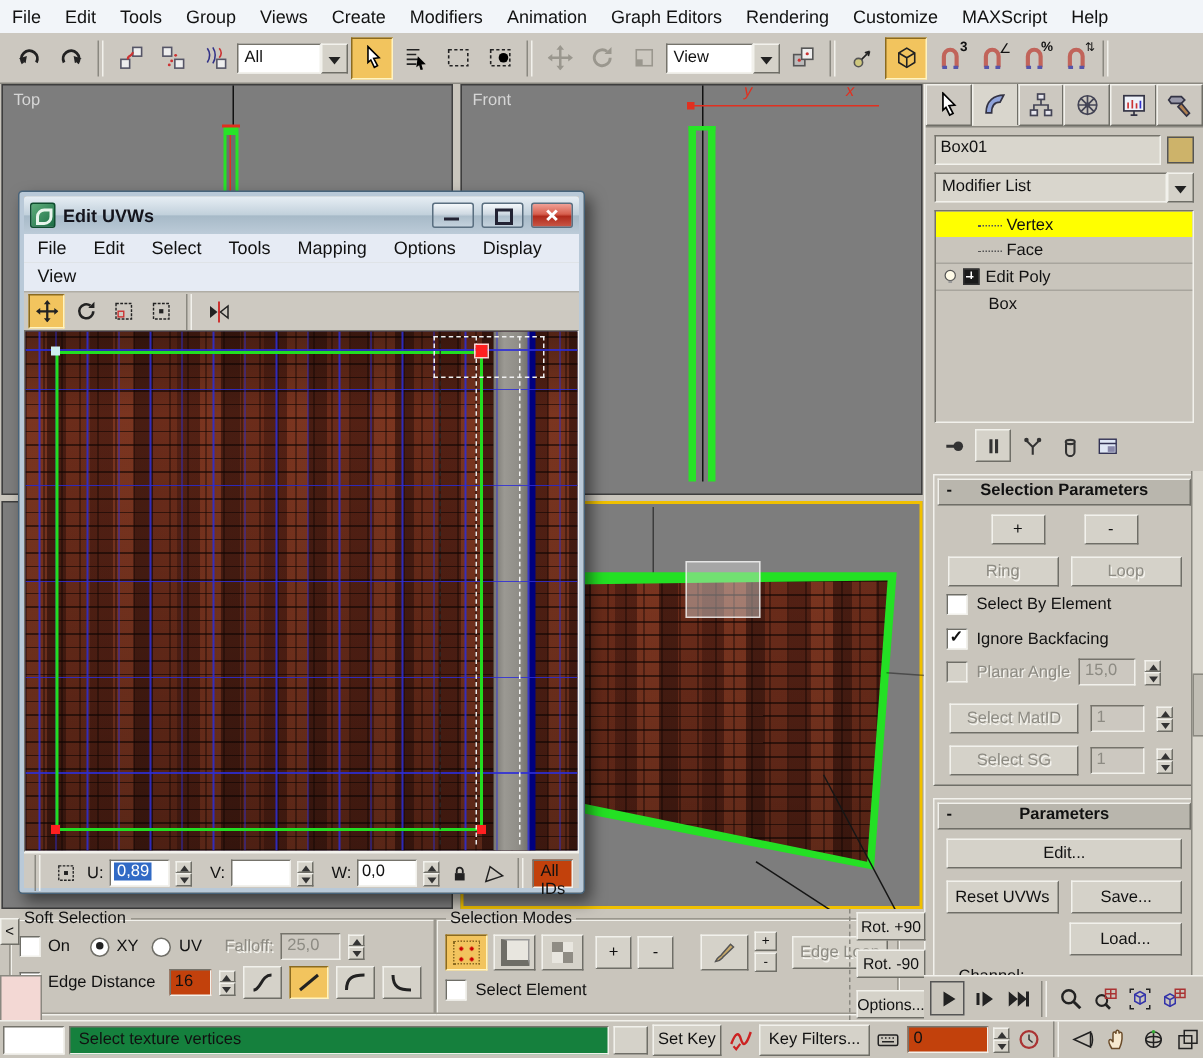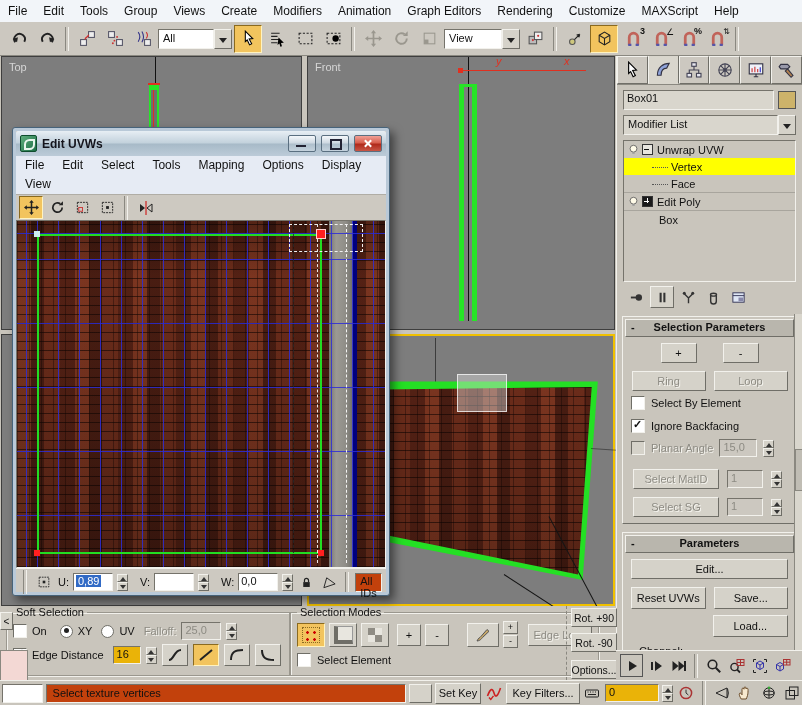--- a/index.html
+++ b/index.html
@@ -80,21 +80,21 @@
   .pbtn{display:inline-flex;align-items:center;justify-content:center;background:#d5d2c9;border:1px solid;border-color:#f2f1ec #6f6e67 #6f6e67 #f2f1ec;font-size:11px;height:18px;}
   .cb{width:12px;height:12px;background:#fff;border:1px solid;border-color:#6f6e67 #f2f1ec #f2f1ec #6f6e67;display:inline-block;position:relative;flex:0 0 12px;}
   .cb.checked::after{content:"✓";position:absolute;top:-2px;left:1px;font-size:11px;font-weight:bold;color:#111;}
   .cb.dis{background:#d5d2c9;}
   .rd{width:11px;height:11px;border-radius:50%;background:#fff;border:1px solid #6f6e67;display:inline-block;flex:0 0 11px;}
   .rd.on::after{content:"";display:block;width:5px;height:5px;border-radius:50%;background:#222;margin:2px auto;}
   .spin{display:inline-flex;flex-direction:column;width:11px;height:17px;}
   .spin i{flex:1;position:relative;background:#d5d2c9;border:1px solid;border-color:#f2f1ec #6f6e67 #6f6e67 #f2f1ec;}
   .spin i.up::after{content:"";position:absolute;left:1.5px;top:2px;border-left:3px solid transparent;border-right:3px solid transparent;border-bottom:4px solid #333;}
   .spin i.dn::after{content:"";position:absolute;left:1.5px;top:2px;border-left:3px solid transparent;border-right:3px solid transparent;border-top:4px solid #333;}
-  .numfield{height:15px;background:#eab308;border:1px solid;border-color:#75736b #f2f1ec #f2f1ec #75736b;padding:1px 3px 0 3px;font-size:11px;box-sizing:content-box;}
+  .numfield{height:15px;background:#c2410c;border:1px solid;border-color:#75736b #f2f1ec #f2f1ec #75736b;padding:1px 3px 0 3px;font-size:11px;box-sizing:content-box;}
   .numfield.dis{background:#ccc8c0;color:#8d8b83;}
   fieldset.grp{border:1px solid #9a978e;box-shadow:1px 1px 0 #f2f1ec, inset 1px 1px 0 #f2f1ec;margin:0;padding:2px 6px 4px 6px;position:relative;}
   fieldset.grp legend{font-size:11px;padding:0 3px;}
   
   #cmd-scroll{position:absolute;right:0px;top:258px;width:7px;height:336px;background:#d9d6cd;border-left:1px solid #8a8880;}
   #cmd-scroll .thumb{position:absolute;left:0px;top:135px;width:6px;height:40px;background:#c0bdb4;border:1px solid #8a8880;}
   
   #bottom-ui{position:absolute;left:0;top:606px;width:616px;height:74px;background:#c9c5bc;}
   #status-row{position:absolute;left:0;top:680px;width:802px;height:25px;background:#c9c5bc;border-top:1px solid #f2f1ec;display:flex;align-items:center;gap:3px;padding-left:2px;box-sizing:border-box;}
   .modebtn{width:26px;height:22px;display:inline-flex;align-items:center;justify-content:center;}
@@ -559,30 +559,20 @@
       <span class="swatch" style="background:#cdb36a"></span>
     </div>
     <div class="cp-row">
       <span class="dd" style="flex:1">
         <span class="dd-txt" style="background:#d9d6cd">Modifier List</span>
         <span class="dd-arr"></span>
       </span>
     </div>
     <div class="stackbox">
 
-        <div class="stack-row has-bulb has-minus">
-          <span class="bulb-slot">
-            <svg class="ic" viewBox="0 0 16 16">
-              <use href="#i-bulb"></use>
-            </svg>
-          </span>
-          <span class="box-slot"></span>
-
-          <span class="lbl">Unwrap UVW</span>
-        </div>
 
         <div class="stack-row sel has-tree">
           <span class="bulb-slot">
             <svg class="ic" viewBox="0 0 16 16">
               <use href="#i-bulb"></use>
             </svg>
           </span>
 
           <span class="tree-slot"></span>
           <span class="lbl">Vertex</span>
@@ -726,21 +716,21 @@
   <div id="bottom-ui">
     <fieldset class="grp" style="position:absolute;left:6px;top:0;width:270px;height:62px;">
       <legend>Soft Selection</legend>
       <div style="display:flex;align-items:center;gap:5px;margin-top:2px;">
         <span class="cb"></span>
         <span>On</span>
         <span class="rd on" style="margin-left:8px"></span>
         <span>XY</span>
         <span class="rd" style="margin-left:4px"></span>
         <span>UV</span>
-        <span class="disabled" style="margin-left:4px">Falloff:</span>
+        <span class="disabled" style="margin-left:10px">Falloff:</span>
         <span class="numfield dis" style="width:32px">25,0</span>
         <span class="spin">
             <i class="up"></i>
             <i class="dn"></i>
           </span>
       </div>
       <div style="display:flex;align-items:center;gap:5px;margin-top:4px;">
         <span class="cb checked"></span>
         <span>Edge Distance</span>
         <span class="numfield" style="width:20px;margin-left:4px">16</span>
@@ -848,21 +838,21 @@
       </span>
   </div>
 
   <div id="mini-pink"></div>
   <div id="roll-scroll" class="raised">
       <span>&lt;</span>
     </div>
 
   <div id="status-row">
     <span id="mini-white"></span>
-    <span class="sunken" style="flex:0 0 352px;height:17px;display:flex;align-items:center;padding-left:6px;background:#c2410c;">
+    <span class="sunken" style="flex:0 0 352px;height:17px;display:flex;align-items:center;padding-left:6px;background:#15803d;">
       <span>Select texture vertices</span>
     </span>
     <span class="raised" style="width:22px;height:17px;"></span>
     <span class="pbtn" style="width:46px;height:19px;">Set Key</span>
     <span class="navbtn" style="width:20px;height:19px;">
         <svg class="ic" viewBox="0 0 16 16">
           <use href="#i-keycurve"></use>
         </svg>
       </span>
     <span class="pbtn" style="width:74px;height:19px;">Key Filters...</span>

